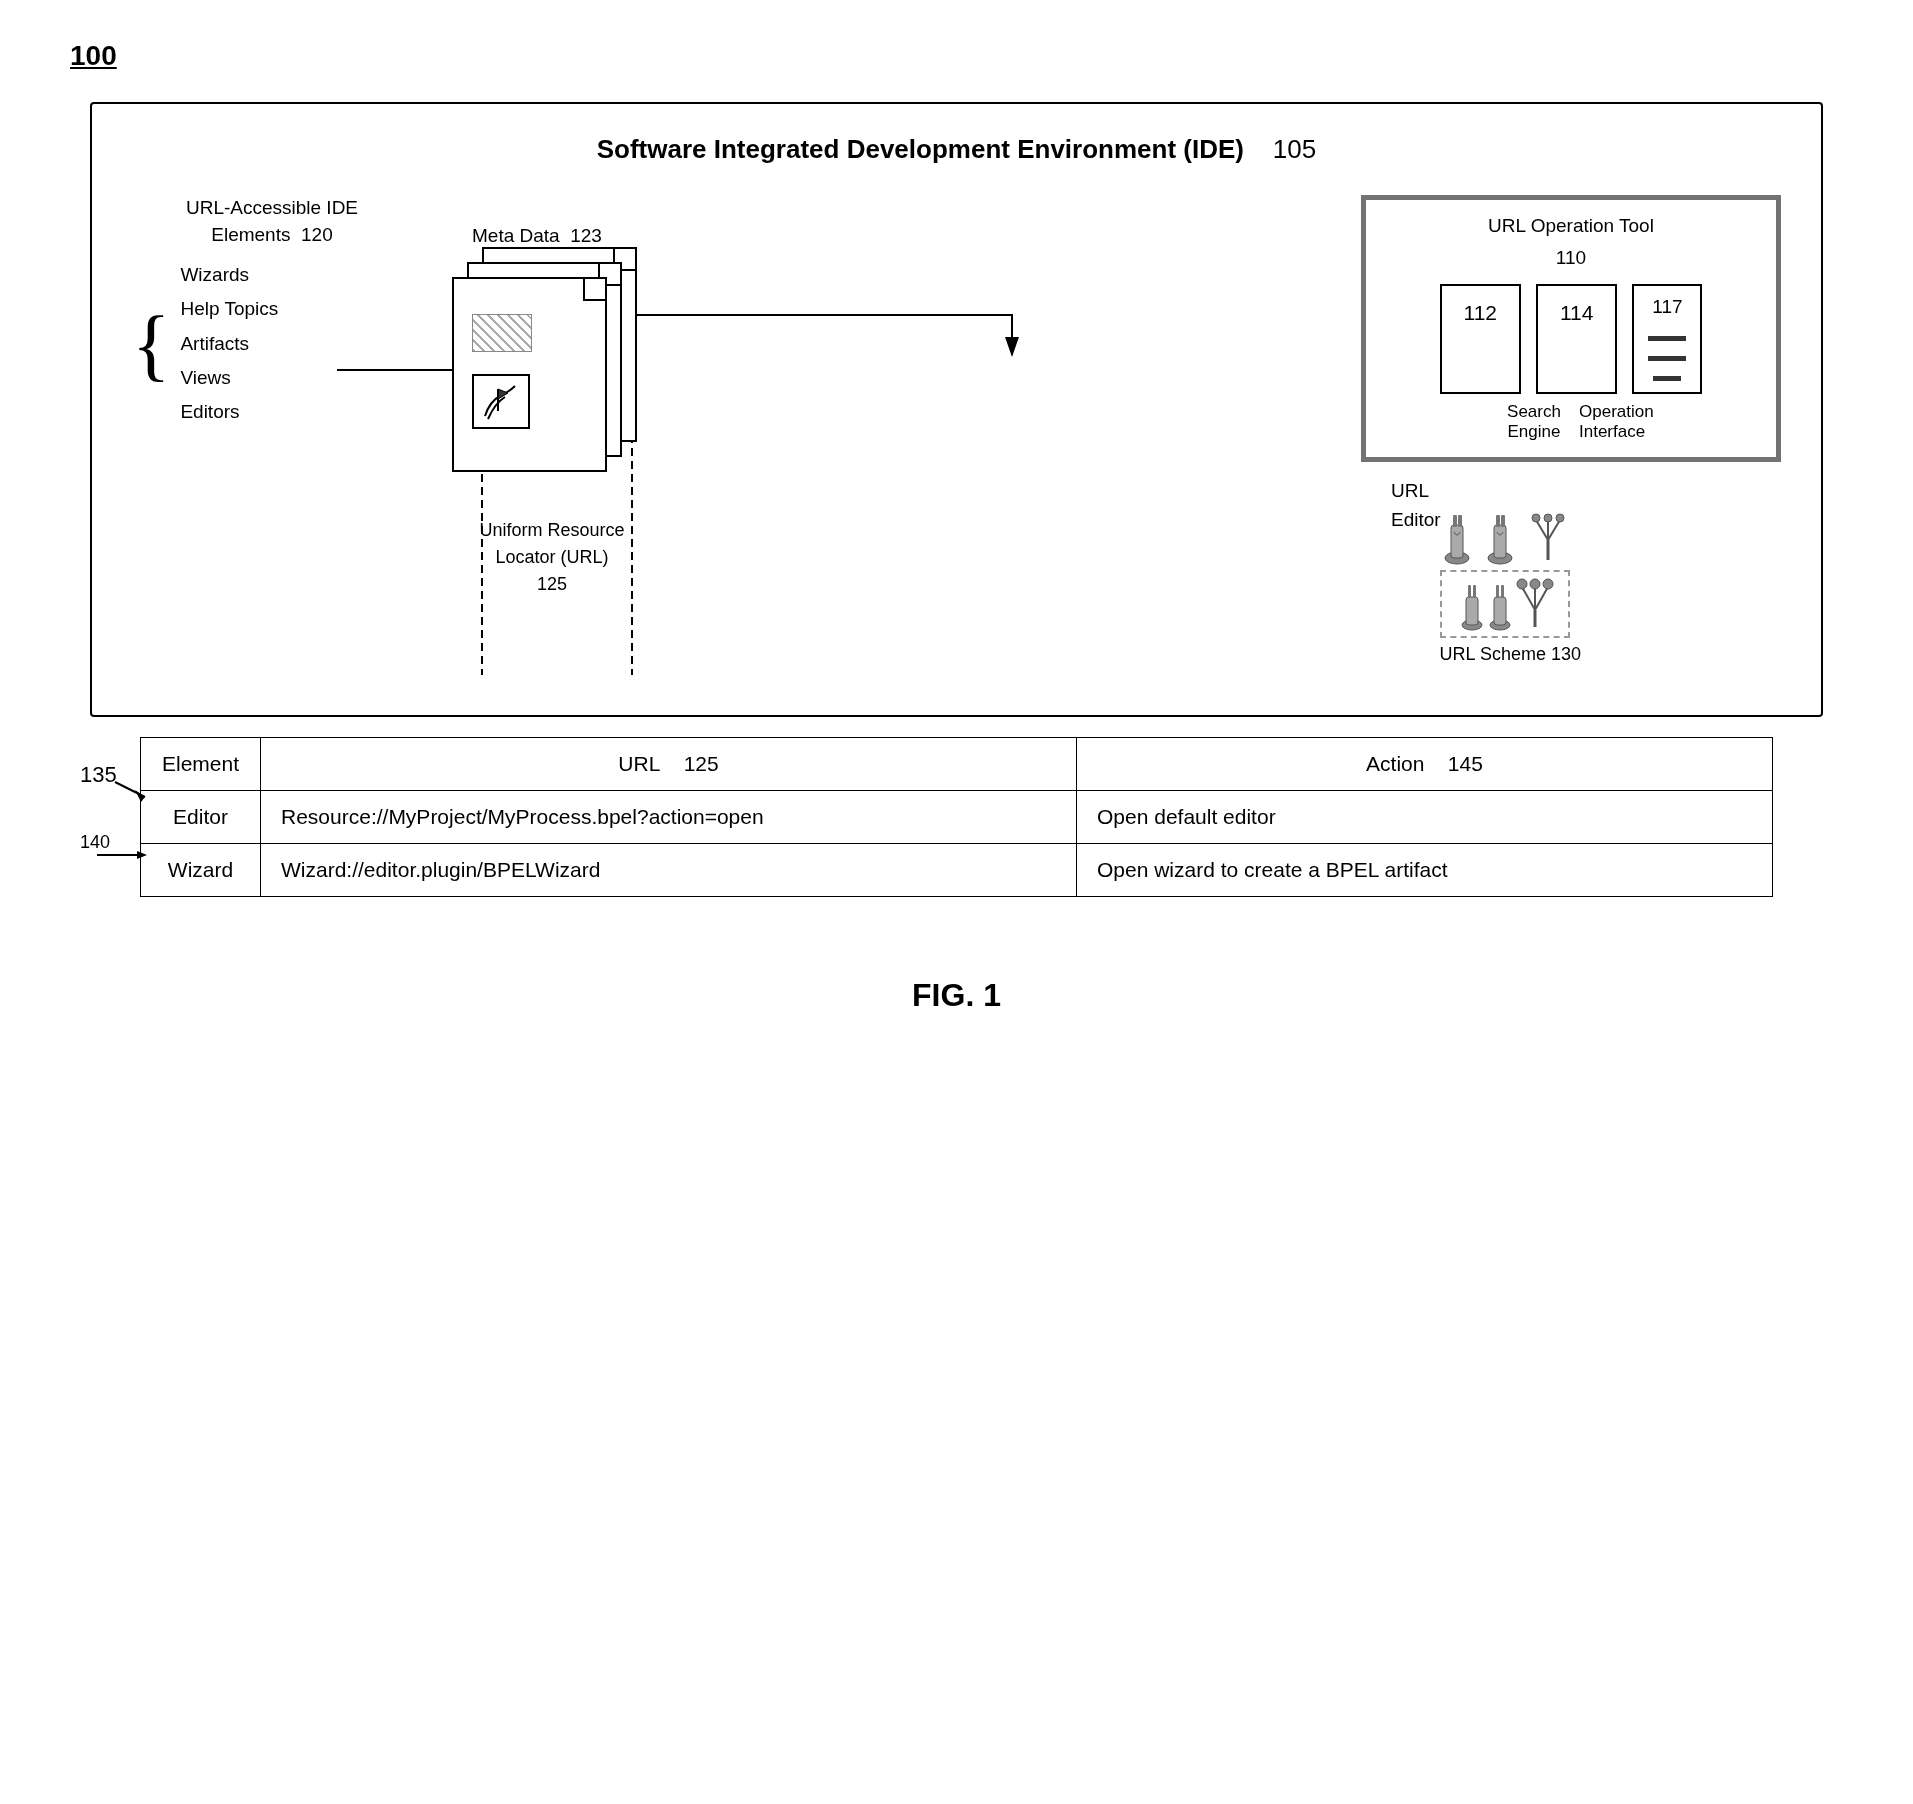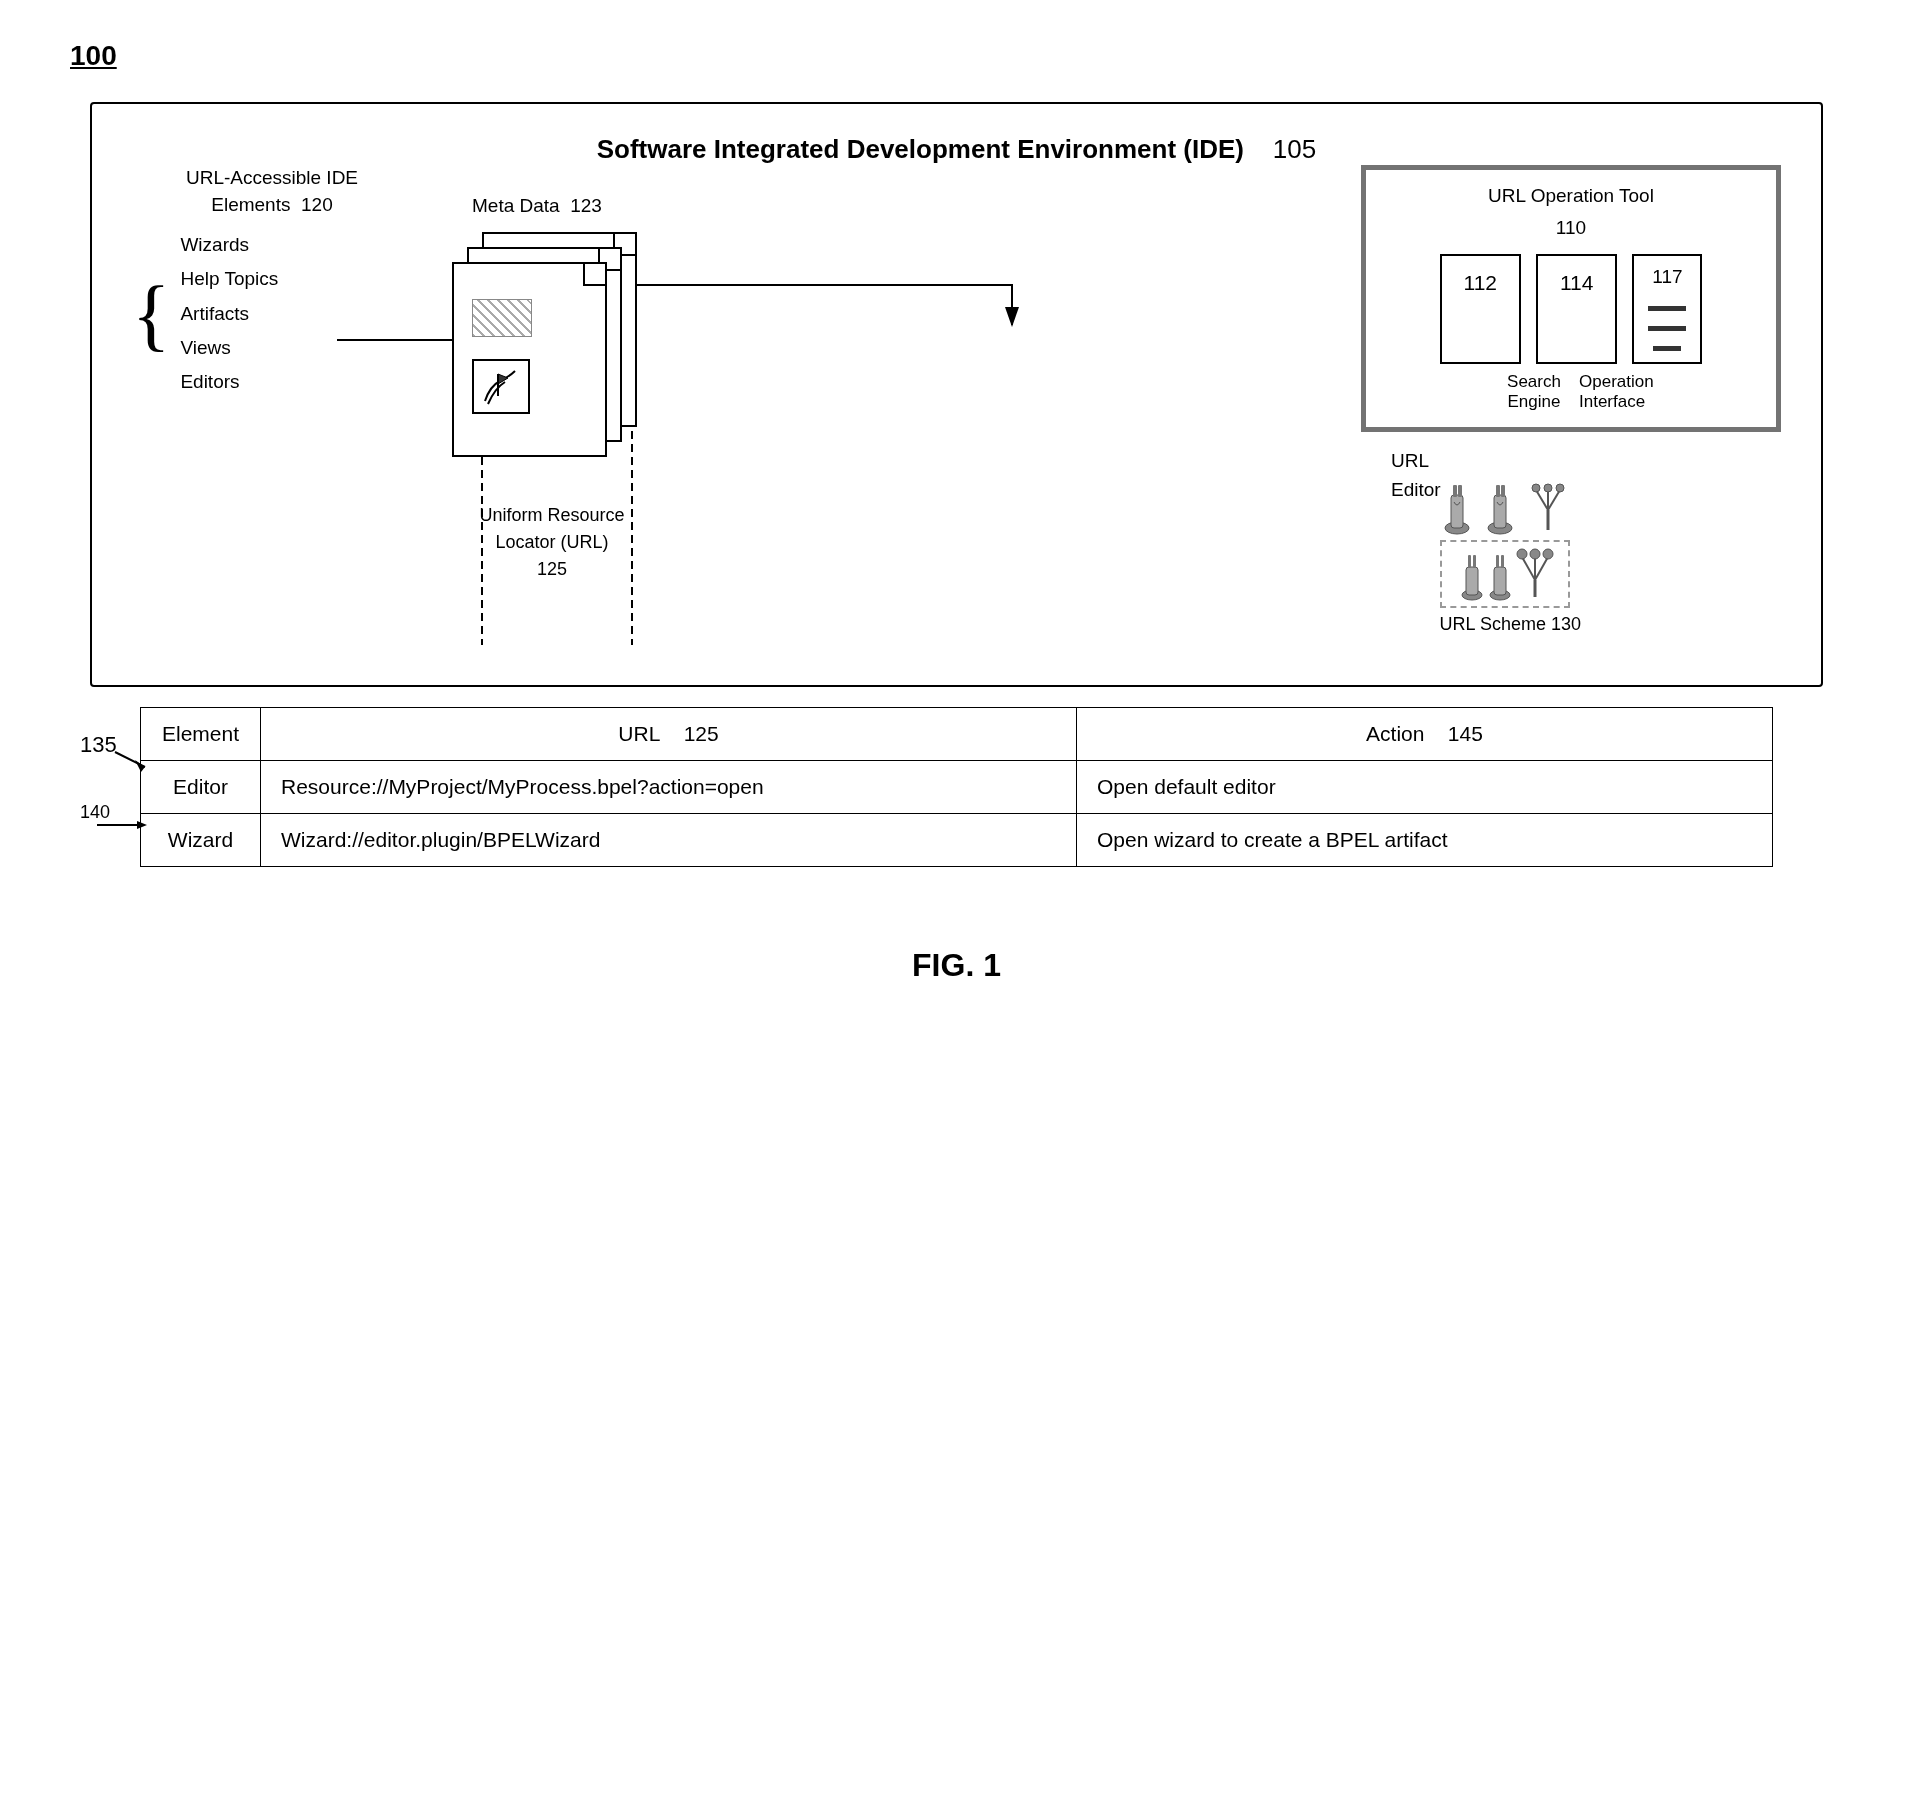--- a/index.html
+++ b/index.html
@@ -32,20 +32,21 @@
       padding: 30px 40px 40px 40px;
       position: relative;
       margin: 0 30px;
       min-height: 580px;
     }
 
     .ide-title {
       font-size: 26px;
       font-weight: bold;
       text-align: center;
+      margin-bottom: 30px;
     }
 
     .brace-group {
       display: flex;
       align-items: center;
       margin-top: 5px;
     }
 
     .brace {
       font-size: 80px;
@@ -141,21 +142,21 @@
             <div>Help Topics</div>
             <div>Artifacts</div>
             <div>Views</div>
             <div>Editors</div>
           </div>
         </div>
       </div>
 
       <div style="position:absolute; left:280px; top:30px; width:280px;">
 
-        <div style="font-size:19px; margin-bottom:15px; margin-left:60px; white-space:nowrap;">Meta Data &nbsp;123</div>
+        <div style="font-size:19px; margin-left:60px; white-space:nowrap;">Meta Data &nbsp;123</div>
 
         <div style="position:relative; width:200px; height:250px; margin: 0 auto;">
 
           <div style="position:absolute; top:0; left:30px; width:155px; height:195px; border:2px solid #000; background:#fff; z-index:1;">
             <div style="position:absolute; top:0; right:0; width:22px; height:22px; background:#fff; border-left:2px solid #000; border-bottom:2px solid #000;"></div>
           </div>
 
           <div style="position:absolute; top:15px; left:15px; width:155px; height:195px; border:2px solid #000; background:#fff; z-index:2;">
             <div style="position:absolute; top:0; right:0; width:22px; height:22px; background:#fff; border-left:2px solid #000; border-bottom:2px solid #000;"></div>
           </div>

